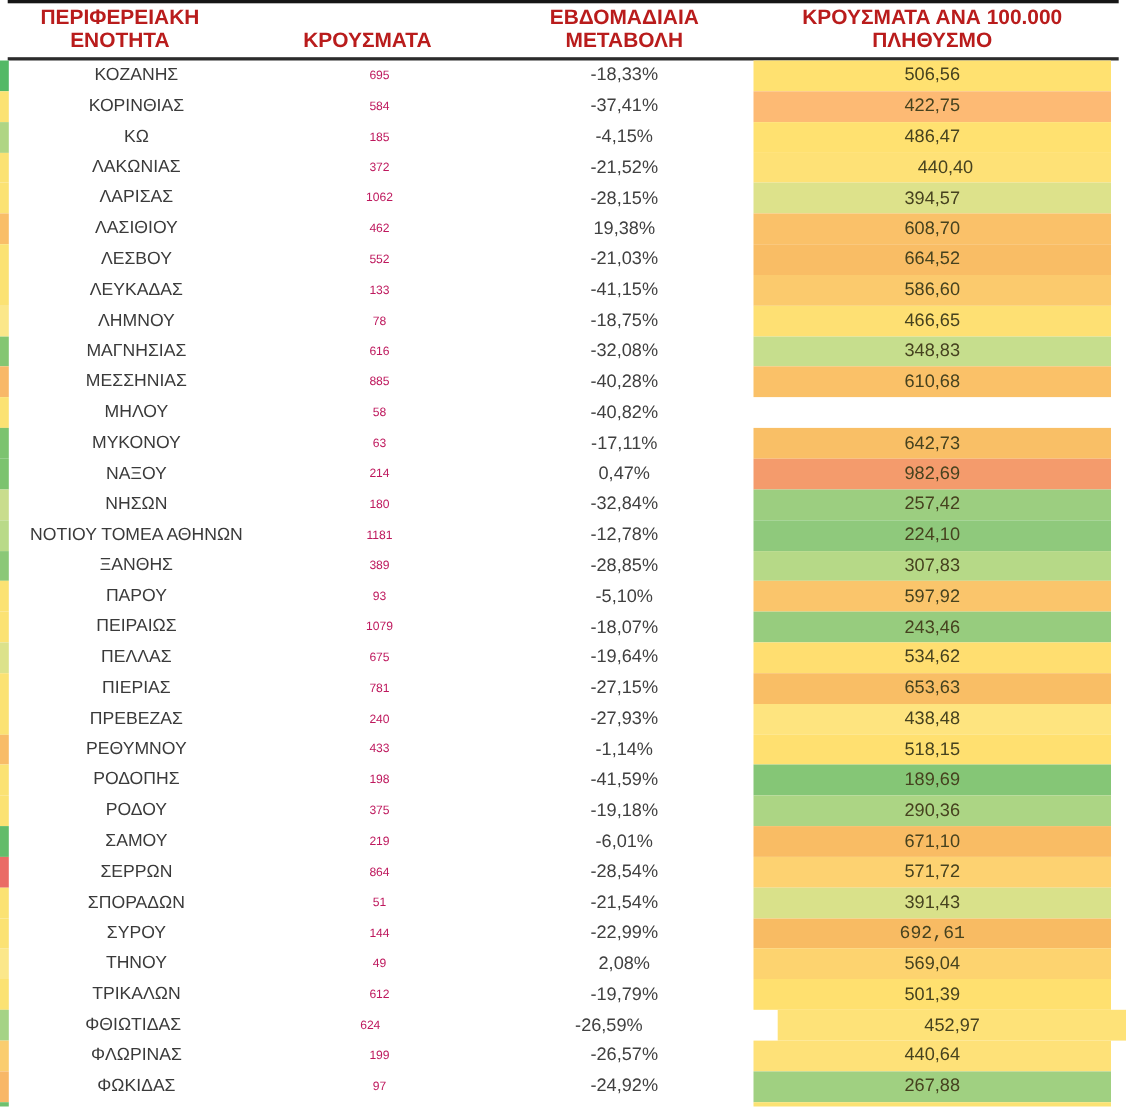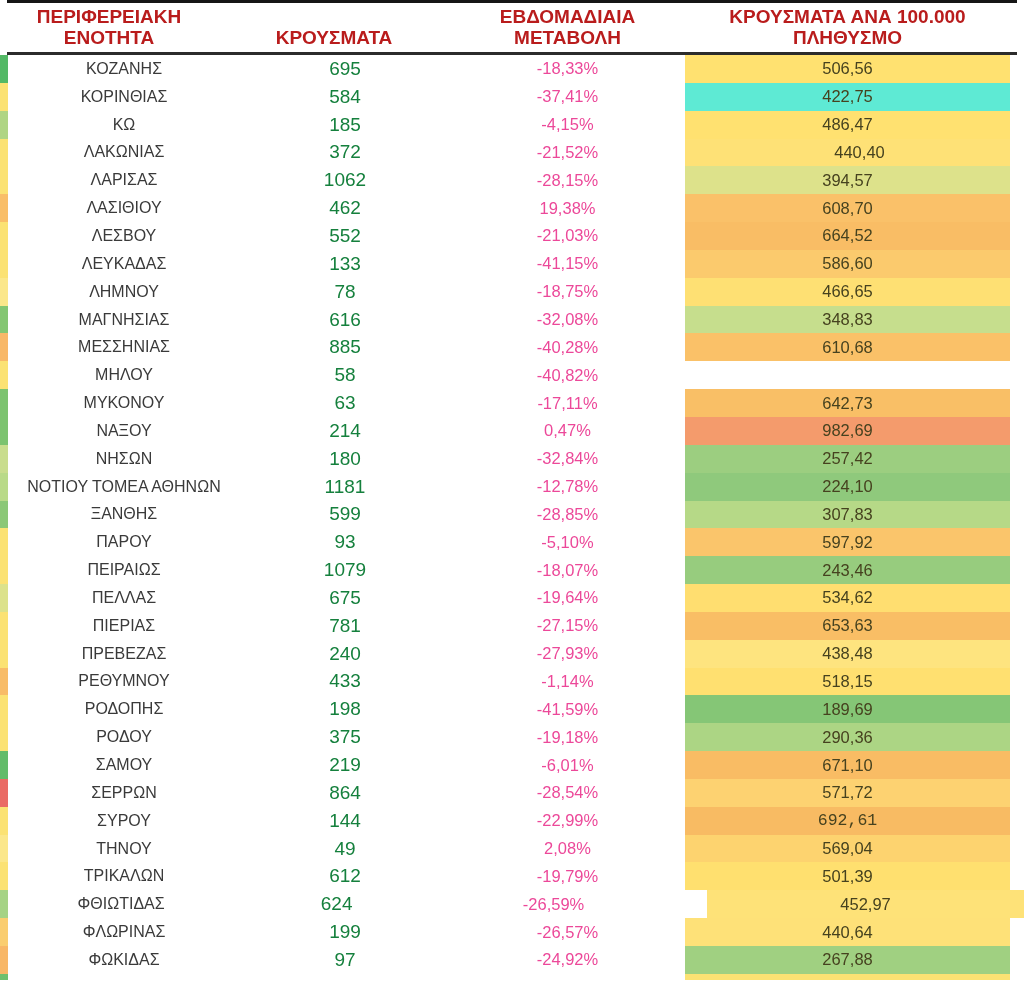--- a/index.html
+++ b/index.html
@@ -13,22 +13,22 @@
   .hc1 { width:218px; }
   .hc2 { width:232px; }
   .hc3 { width:235px; }
   .hc4 { width:325px; }
   .headrule { position:absolute; left:7px; top:52px; width:1010px; height:3px; background:#2b2b2b; }
   .rows  { position:absolute; left:0; top:55px; width:1024px; }
   .row   { display:flex; height:27.85px; }
   .strip { width:8px; height:100%; flex:none; }
   .cell  { display:flex; align-items:center; justify-content:center; height:100%; }
   .c-name   { width:232px; font-size:16px;   color:#3a3a3a; }
-  .c-cases  { width:210px; font-size:19px; color:#15803d; }
-  .c-change { width:235px; font-size:16.5px; color:#ec4899; }
+  .c-cases  { width:210px; font-size:11px; color:#be185d; }
+  .c-change { width:235px; font-size:16.5px; color:#404040; }
   .c-rate   { width:325px; font-size:16.5px; color:#46421f; }
   .partial  { display:flex; height:6px; }
   .partial .gap1 { width:232px; } .partial .gap2 { width:210px; } .partial .gap3 { width:235px; }
   .partial .rate { width:325px; }
 </style>
 </head>
 <body>
 
 <div class="topline"></div>
 
@@ -58,21 +58,21 @@
       <div class="cell c-name">ΚΟΖΑΝΗΣ</div>
       <div class="cell c-cases">695</div>
       <div class="cell c-change">-18,33%</div>
       <div class="cell c-rate" style="background: rgb(255, 225, 112);">506,56</div>
     </div>
     <div class="row">
       <div class="strip" style="background: rgb(251, 226, 115);"></div>
       <div class="cell c-name">ΚΟΡΙΝΘΙΑΣ</div>
       <div class="cell c-cases">584</div>
       <div class="cell c-change">-37,41%</div>
-      <div class="cell c-rate" style="background: #5eead4;">422,75</div>
+      <div class="cell c-rate" style="background: #fdba74;">422,75</div>
     </div>
     <div class="row">
       <div class="strip" style="background: rgb(175, 213, 132);"></div>
       <div class="cell c-name">ΚΩ</div>
       <div class="cell c-cases">185</div>
       <div class="cell c-change">-4,15%</div>
       <div class="cell c-rate" style="background: rgb(255, 225, 112);">486,47</div>
     </div>
     <div class="row">
       <div class="strip" style="background: rgb(251, 226, 115);"></div>
@@ -160,21 +160,21 @@
     <div class="row">
       <div class="strip" style="background: rgb(185, 218, 136);"></div>
       <div class="cell c-name">ΝΟΤΙΟΥ ΤΟΜΕΑ ΑΘΗΝΩΝ</div>
       <div class="cell c-cases">1181</div>
       <div class="cell c-change">-12,78%</div>
       <div class="cell c-rate" style="background: rgb(143, 201, 124);">224,10</div>
     </div>
     <div class="row">
       <div class="strip" style="background: rgb(139, 200, 119);"></div>
       <div class="cell c-name">ΞΑΝΘΗΣ</div>
-      <div class="cell c-cases">599</div>
+      <div class="cell c-cases">389</div>
       <div class="cell c-change">-28,85%</div>
       <div class="cell c-rate" style="background: rgb(182, 217, 135);">307,83</div>
     </div>
     <div class="row">
       <div class="strip" style="background: rgb(251, 226, 115);"></div>
       <div class="cell c-name">ΠΑΡΟΥ</div>
       <div class="cell c-cases">93</div>
       <div class="cell c-change">-5,10%</div>
       <div class="cell c-rate" style="background: rgb(250, 197, 107);">597,92</div>
     </div>
@@ -233,20 +233,27 @@
       <div class="cell c-cases">219</div>
       <div class="cell c-change">-6,01%</div>
       <div class="cell c-rate" style="background: rgb(249, 188, 100);">671,10</div>
     </div>
     <div class="row">
       <div class="strip" style="background: rgb(234, 107, 101);"></div>
       <div class="cell c-name">ΣΕΡΡΩΝ</div>
       <div class="cell c-cases">864</div>
       <div class="cell c-change">-28,54%</div>
       <div class="cell c-rate" style="background: rgb(253, 210, 113);">571,72</div>
+    </div>
+    <div class="row">
+      <div class="strip" style="background: rgb(251, 226, 115);"></div>
+      <div class="cell c-name">ΣΠΟΡΑΔΩΝ</div>
+      <div class="cell c-cases">51</div>
+      <div class="cell c-change">-21,54%</div>
+      <div class="cell c-rate" style="background: rgb(217, 225, 138);">391,43</div>
     </div>
     <div class="row">
       <div class="strip" style="background: rgb(251, 226, 115);"></div>
       <div class="cell c-name">ΣΥΡΟΥ</div>
       <div class="cell c-cases">144</div>
       <div class="cell c-change">-22,99%</div>
       <div class="cell c-rate" style="background: rgb(248, 187, 99); font-family: Liberation Mono, monospace;">692,61</div>
     </div>
     <div class="row">
       <div class="strip" style="background: rgb(251, 231, 138);"></div>

